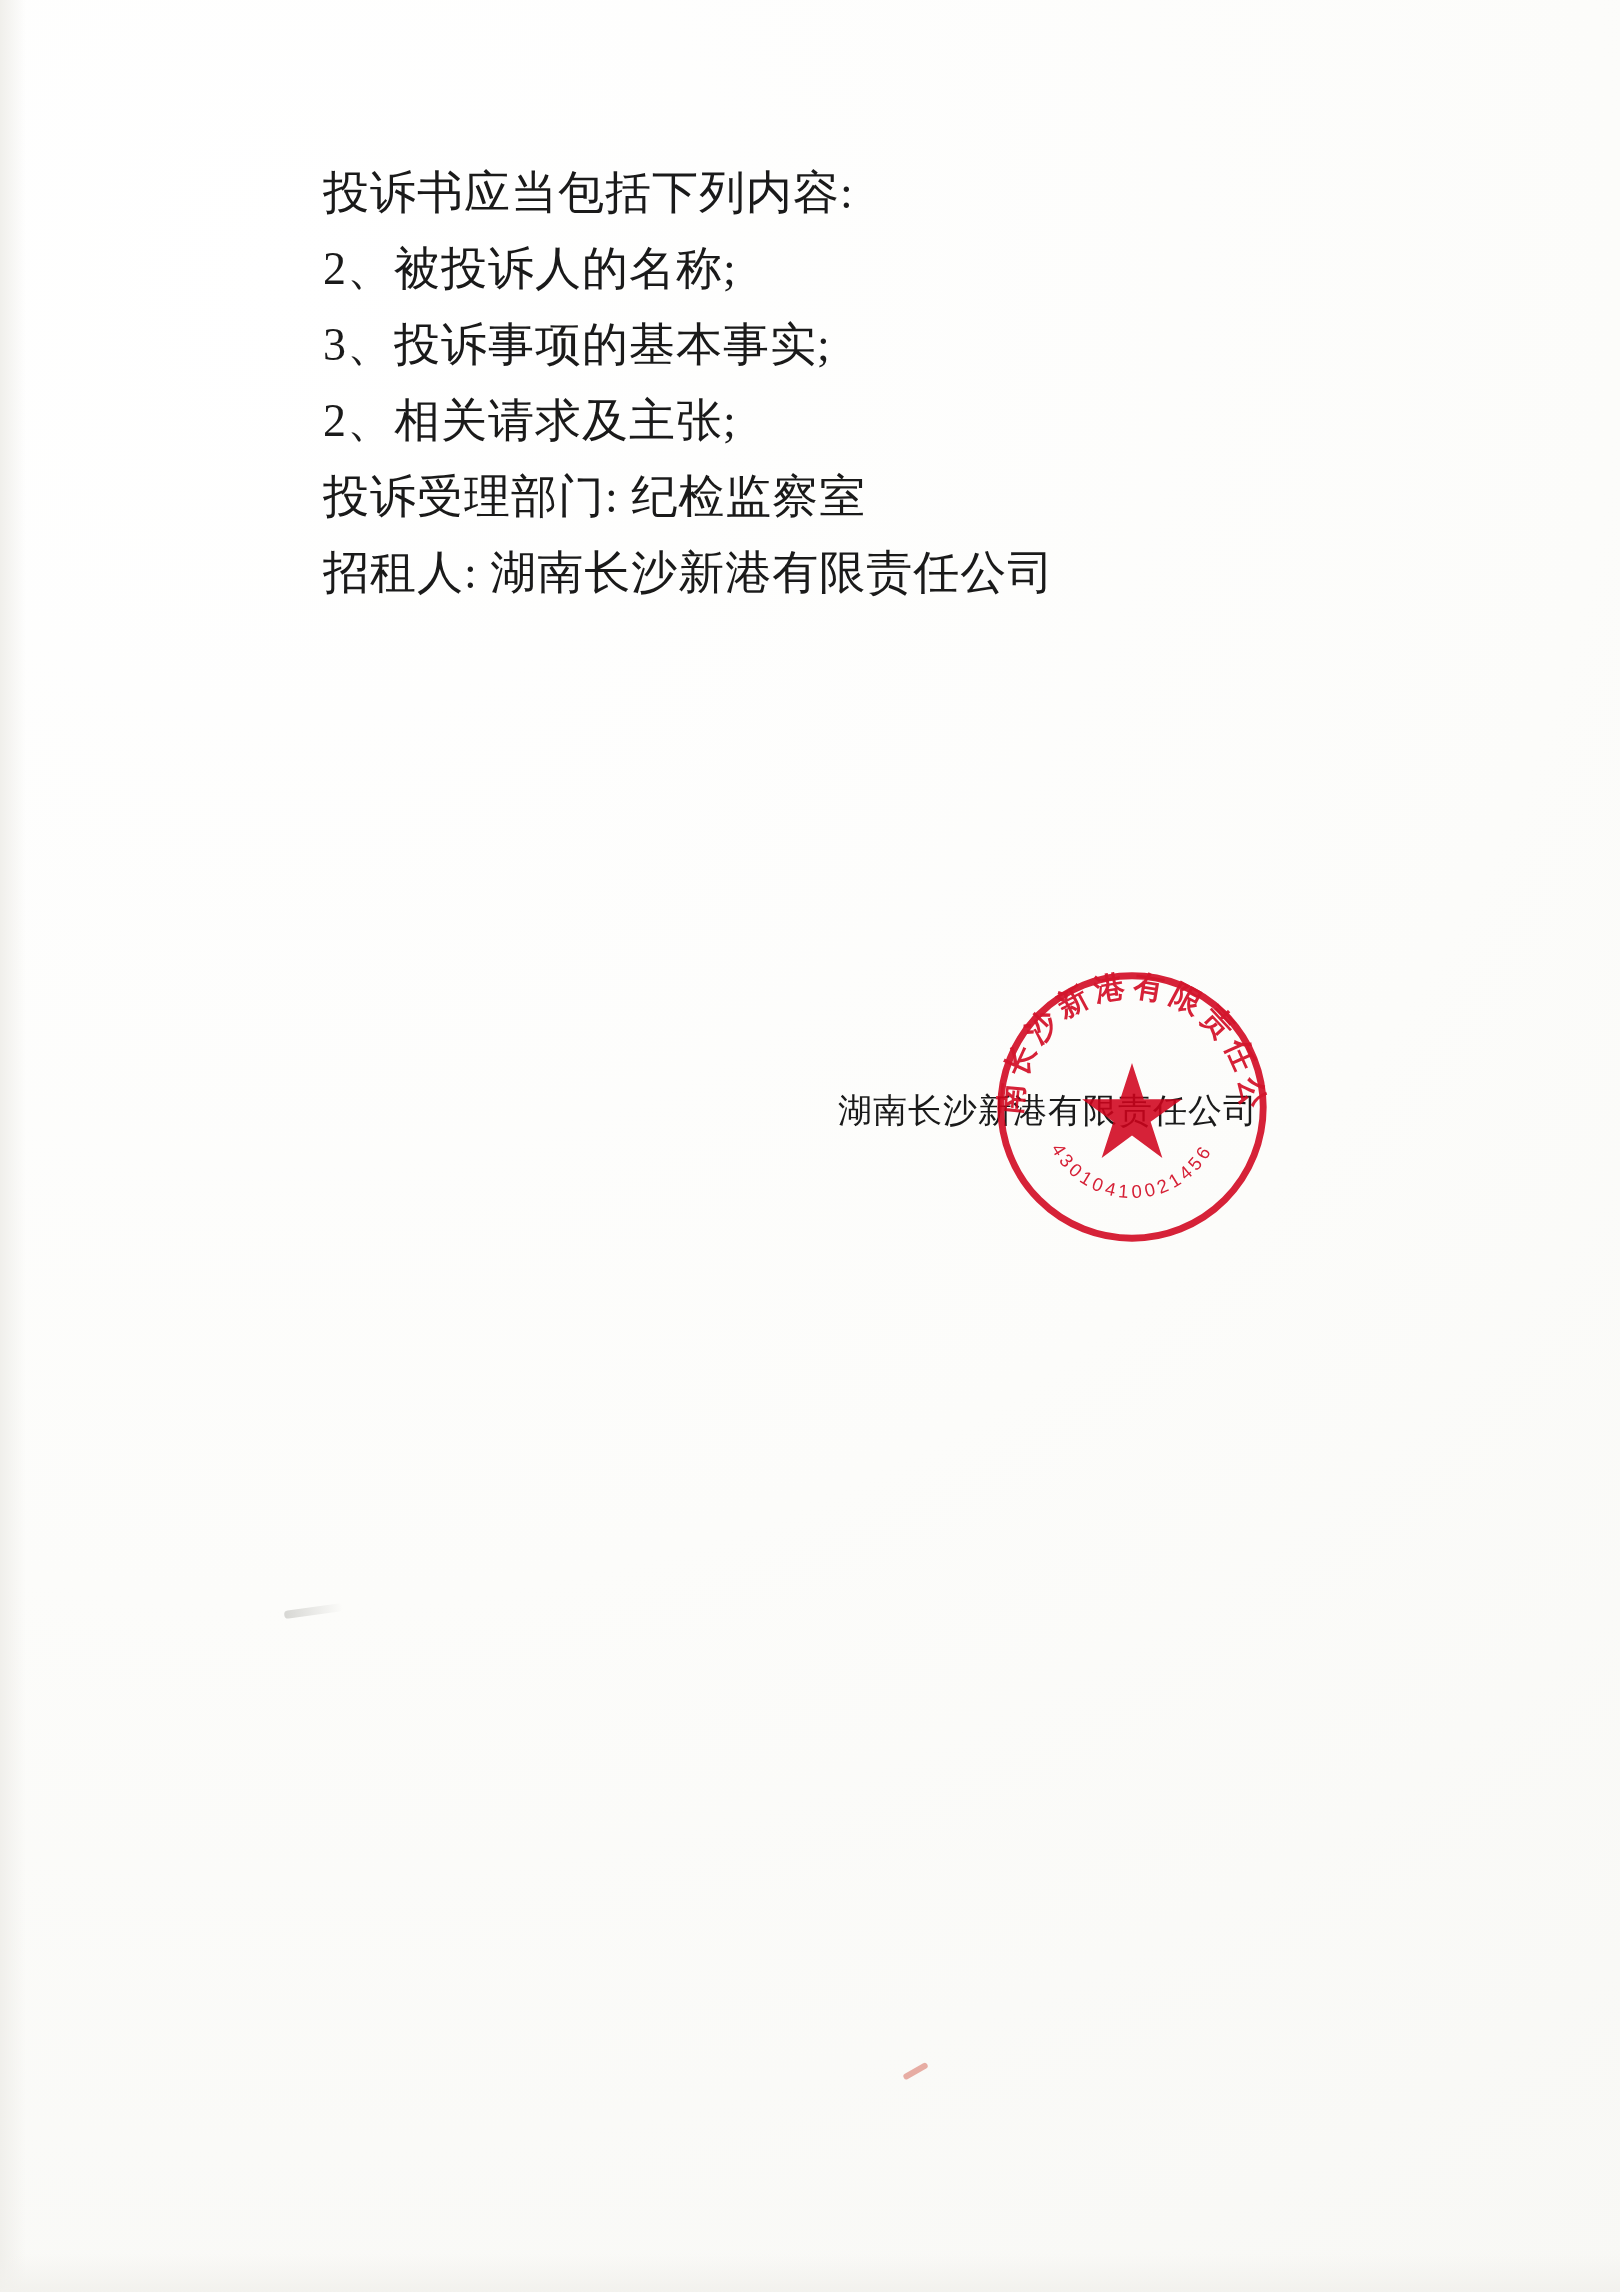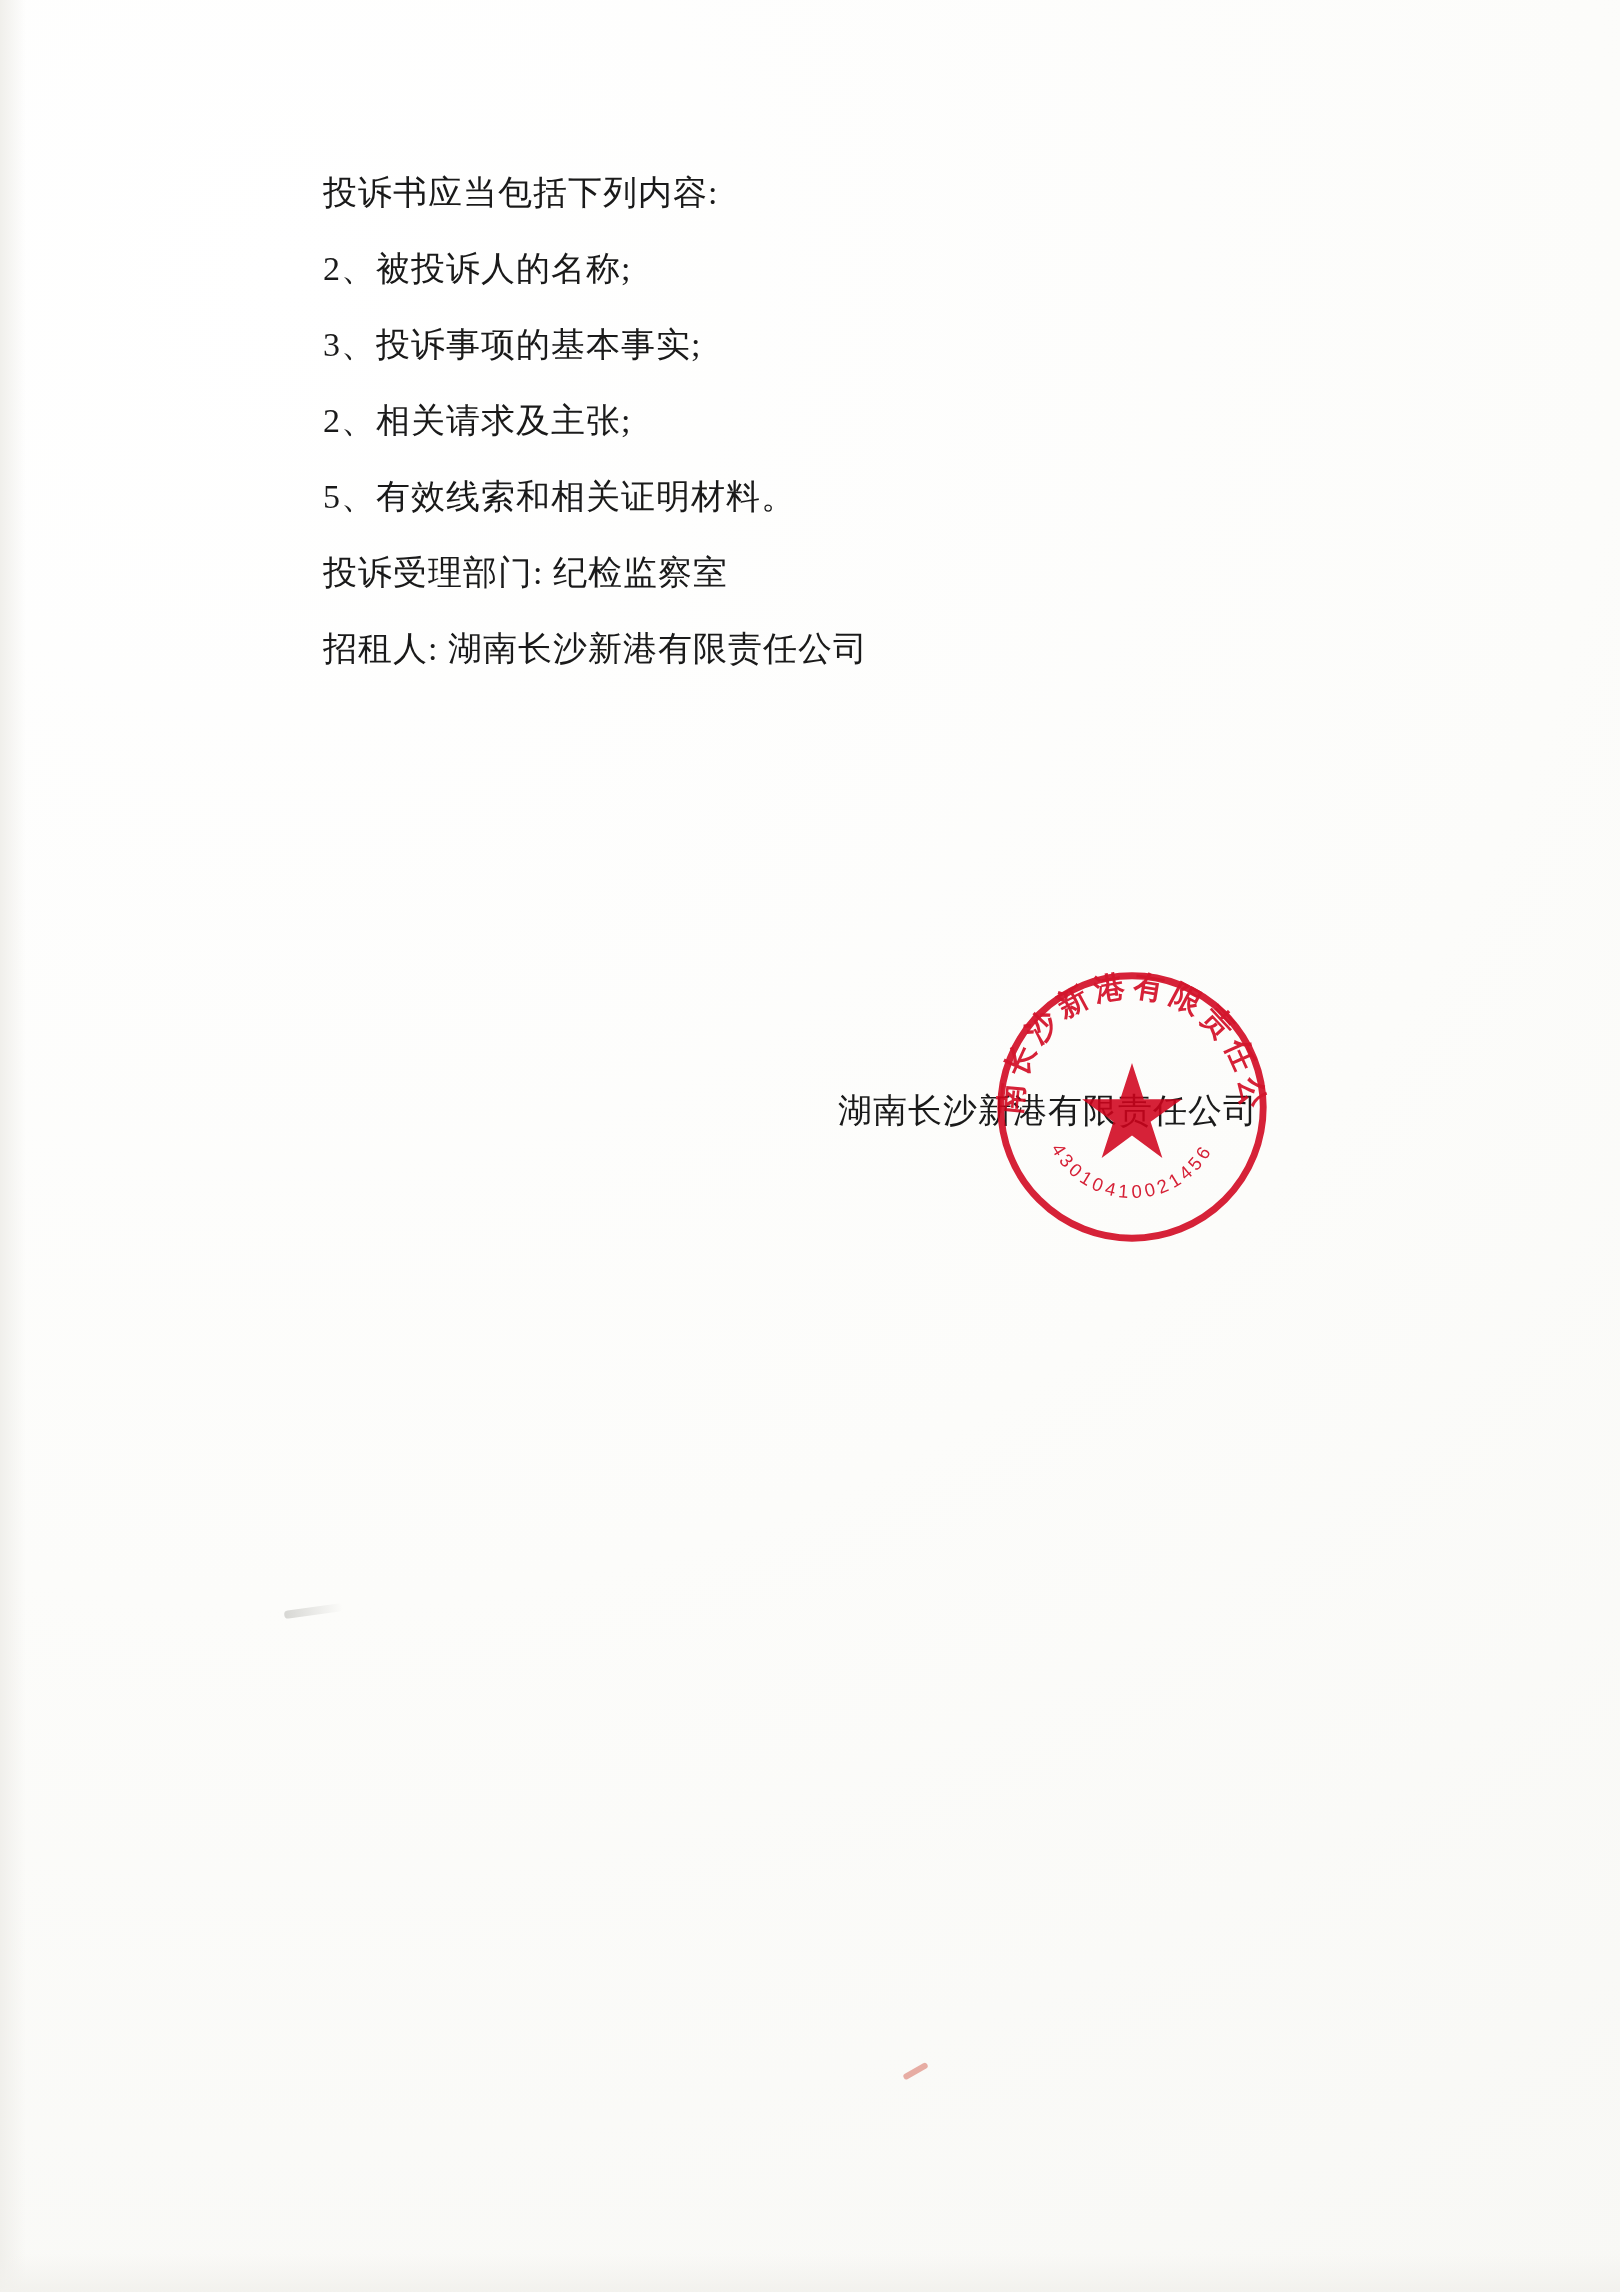--- a/index.html
+++ b/index.html
@@ -40,21 +40,21 @@
     pointer-events: none;
   }
 
   .body-text {
     position: absolute;
     left: 323px;
     top: 155px;
     width: 1029px;
   }
   .line {
-    font-size: 34px;
+    font-size: 46px;
     line-height: 76px;
     color: #1a1a1a;
     letter-spacing: 1px;
     white-space: pre;
   }
 
   .signature-block {
     position: absolute;
     left: 838px;
     top: 1073px;
@@ -108,21 +108,20 @@
 <div class="page">
   <div class="paper-tint"></div>
   <div class="scan-edge-left"></div>
   <div class="scan-edge-bottom"></div>
 
   <div class="body-text">
     <div class="line">投诉书应当包括下列内容:</div>
     <div class="line">2、被投诉人的名称;</div>
     <div class="line">3、投诉事项的基本事实;</div>
     <div class="line">2、相关请求及主张;</div>
-    <div class="line">5、有效线索和相关证明材料。</div>
     <div class="line">投诉受理部门: 纪检监察室</div>
     <div class="line">招租人: 湖南长沙新港有限责任公司</div>
   </div>
 
   <div class="signature-block">
     <div class="sig-line">湖南长沙新港有限责任公司</div>
   </div>
 
   <div class="seal">
     <svg width="284" height="284" viewBox="0 0 290 290" xmlns="http://www.w3.org/2000/svg">

